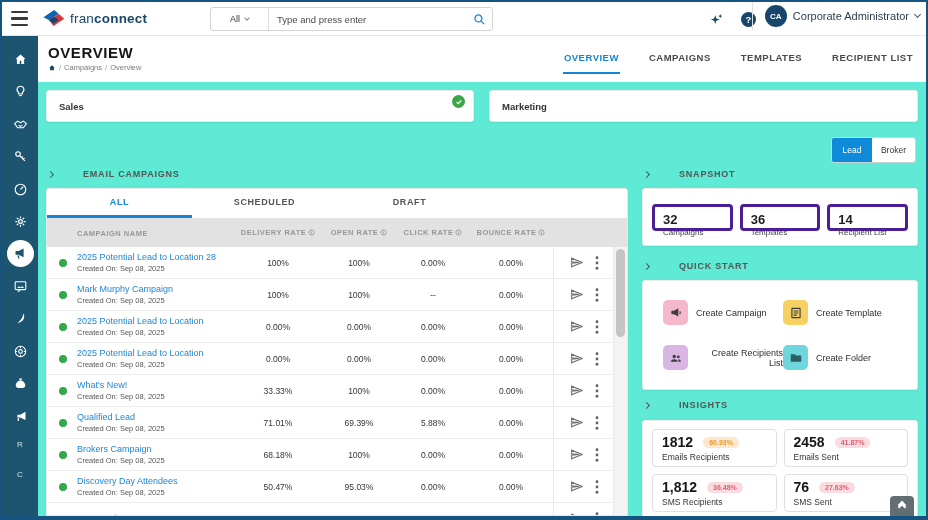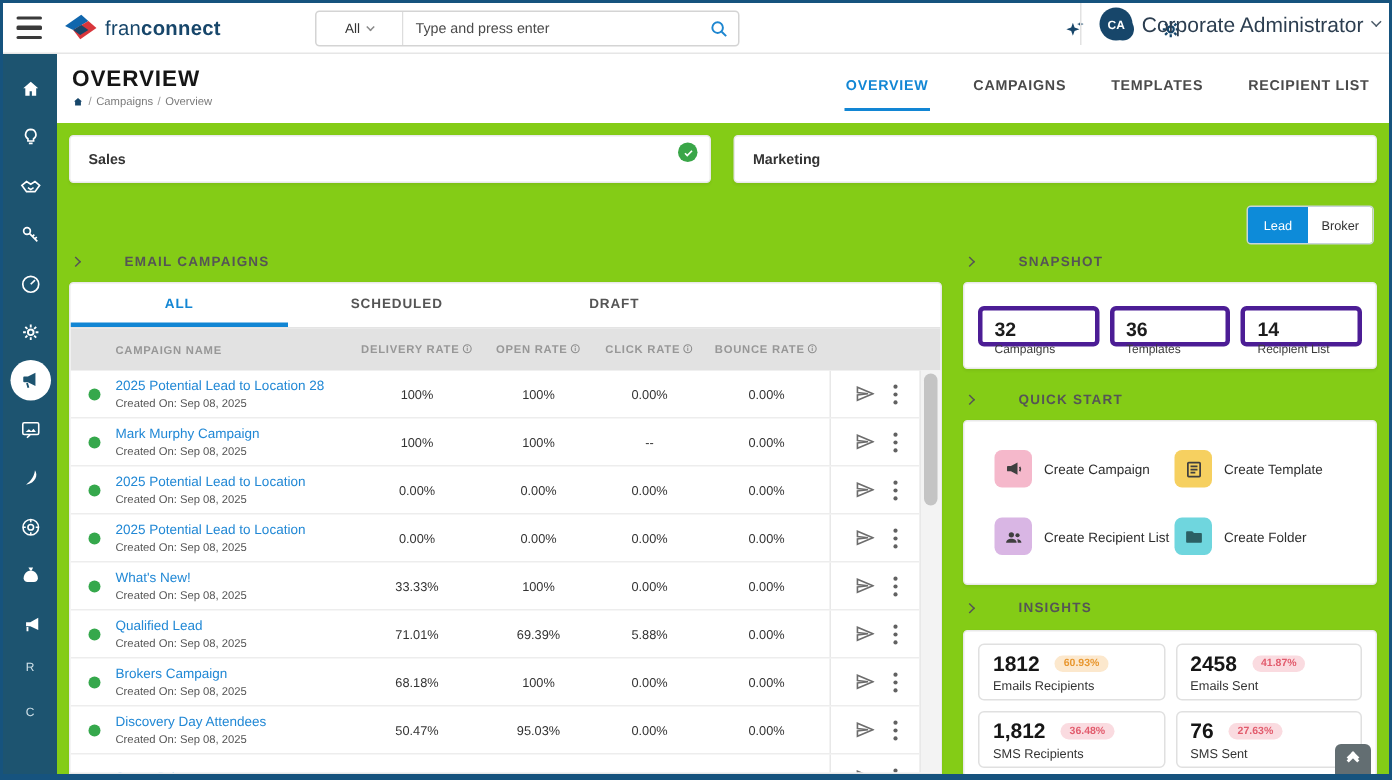--- a/index.html
+++ b/index.html
@@ -19,34 +19,34 @@
   .searchbar { position:absolute; left:208px; top:5px; width:283px; height:24px; border:1px solid #d4d4d4; border-radius:3px; background:#fff; display:flex; align-items:stretch; }
   .search-scope { width:58px; border-right:1px solid #ddd; display:flex; align-items:center; justify-content:center; gap:5px; font-size:9px; color:#333; cursor:pointer; }
   .search-input { flex:1; border:0; outline:none; font-size:9.5px; color:#333; padding:0 8px; font-family:"Liberation Sans",sans-serif; }
   .search-input::placeholder { color:#4a4a4a; }
   .search-btn { width:26px; display:flex; align-items:center; justify-content:center; background:none; border:0; cursor:pointer; }
   .top-icons { position:absolute; right:138px; top:0; height:34px; display:flex; align-items:center; gap:17px; }
   .top-icons .tico { cursor:pointer; display:flex; align-items:center; justify-content:center; }
   .help-circle { width:15px; height:15px; border-radius:50%; background:#17466a; color:#fff; font-size:9.5px; font-weight:bold; display:flex; align-items:center; justify-content:center; }
   .user-area { position:absolute; right:6px; top:0; height:28px; display:flex; align-items:center; gap:6px; border-left:1px solid #e2e2e2; padding-left:12px; cursor:pointer; }
   .avatar { width:22px; height:22px; border-radius:50%; background:#17466a; color:#fff; font-size:8px; font-weight:bold; display:flex; align-items:center; justify-content:center; }
-  .user-name { font-size:14px; color:#2c3e50; }
+  .user-name { font-size:11px; color:#2c3e50; }
   .chev-down { display:inline-block; width:5px; height:5px; border:solid #4a5a68; border-width:0 1.4px 1.4px 0; transform:rotate(45deg); margin-top:-3px; }
   .chev-down.sm { width:4px; height:4px; border-color:#888; }
   .chev-right { display:inline-block; width:5px; height:5px; border:solid #555; border-width:0 1.6px 1.6px 0; transform:rotate(-45deg); margin-right:7px; }
 
   
   .sidebar { position:absolute; top:34px; left:0; bottom:0; width:36px; background:#1d5470; z-index:20; display:flex; flex-direction:column; align-items:center; padding-top:8px; }
   .side-item { width:30px; height:30px; margin-bottom:2.5px; display:flex; align-items:center; justify-content:center; cursor:pointer; }
   .side-item svg { width:15px; height:15px; }
   .side-item.active { background:#fff; border-radius:50%; width:27px; height:27px; margin:1px 0 4px; }
   .side-letter { color:#cfe0e8; font-size:8px; margin-bottom:15px; margin-top:6px; cursor:pointer; }
 
   
-  .main { position:absolute; top:34px; left:36px; right:0; bottom:0; background:#84cc16; overflow:hidden; }
+  .main { position:absolute; top:34px; left:36px; right:0; bottom:0; background:#5eead4; overflow:hidden; }
 
   .page-head { position:absolute; top:0; left:0; right:0; height:46px; background:#fff; }
   .page-title { font-size:15px; font-weight:800; letter-spacing:.6px; color:#151515; padding:8px 0 0 10px; }
   .breadcrumb { display:flex; align-items:center; gap:3px; font-size:7.5px; color:#7a7a7a; padding:2px 0 0 10px; }
   .breadcrumb .crumb { cursor:pointer; }
   .breadcrumb .sep::before { content:"/"; color:#9a9a9a; }
   .page-tabs { position:absolute; right:12px; top:0; display:flex; gap:28px; }
   .page-tab { font-size:9.5px; font-weight:700; letter-spacing:.5px; color:#4a4a4a; padding:16px 1px 9px; cursor:pointer; border-bottom:2px solid transparent; }
   .page-tab.active { color:#1286d4; border-bottom-color:#1286d4; }
 
@@ -623,21 +623,21 @@
       </div>
       <div class="qs-item">
         <span class="qs-icon" style="background:#d9b6e4;">
           <svg viewBox="0 0 24 24">
               <circle cx="9" cy="9.5" r="3" fill="#3f3f3f"></circle>
               <circle cx="16" cy="10" r="2.4" fill="#3f3f3f"></circle>
               <path d="M3 18.5c0-3 3-4.5 6-4.5s6 1.5 6 4.5z" fill="#3f3f3f"></path>
               <path d="M15.8 14.2c2.4.4 4.7 1.7 4.7 4.3h-4.2" fill="#3f3f3f"></path>
             </svg>
         </span>
-        <span class="qs-label">Create Recipient List</span>
+        <span class="qs-label">Create Recipients List</span>
       </div>
       <div class="qs-item">
         <span class="qs-icon" style="background:#6fd6de;">
           <svg viewBox="0 0 24 24">
               <path d="M3 6.5a1 1 0 0 1 1-1h6l2 2h8a1 1 0 0 1 1 1v9a1 1 0 0 1-1 1H4a1 1 0 0 1-1-1z" fill="#2b5f63"></path>
             </svg>
         </span>
         <span class="qs-label">Create Folder</span>
       </div>
     </div>

